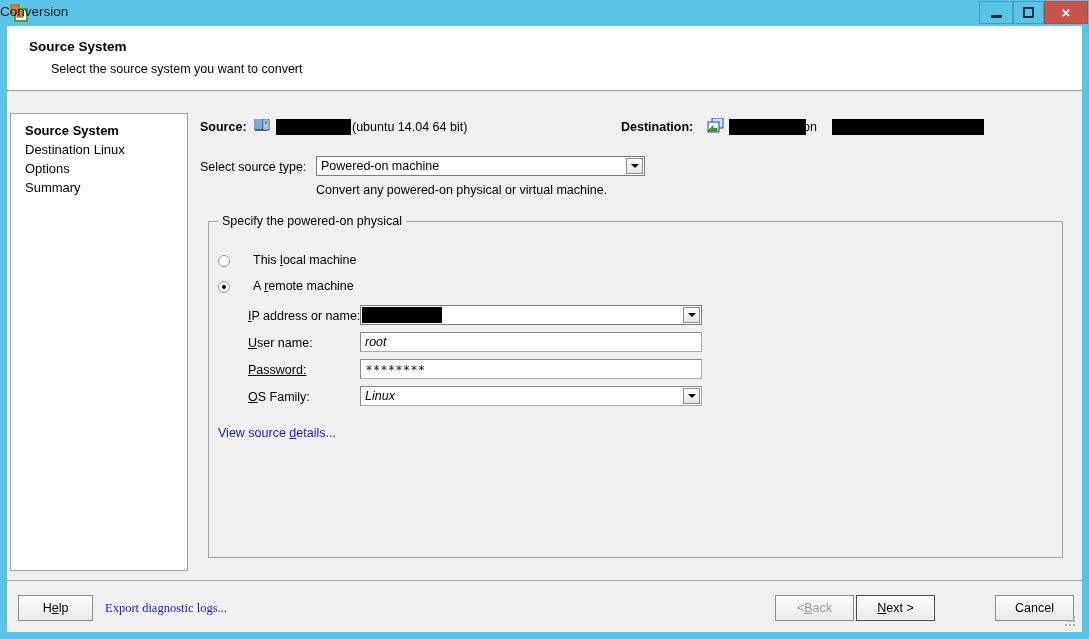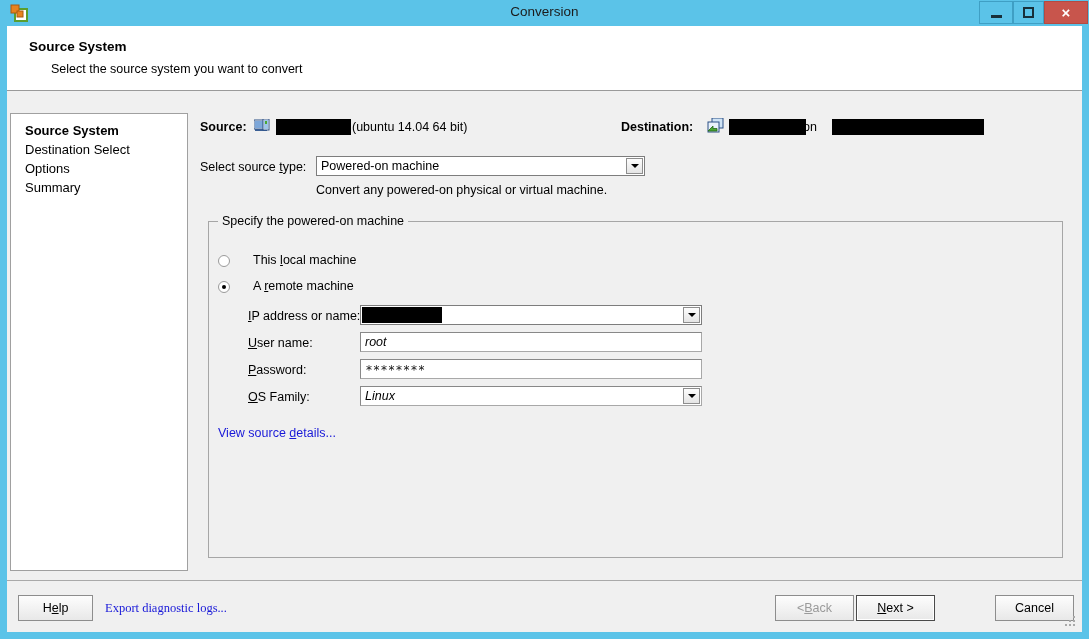--- a/index.html
+++ b/index.html
@@ -37,21 +37,21 @@
   }
   #app-icon {
     position: absolute;
     left: 10px; top: 4px;
     width: 18px; height: 18px;
   }
   #title-text {
     position: absolute;
     left: 0; top: 4px;
     width: 1089px;
-    text-align: center;
+    text-align: left;
     font-size: 13.5px;
     color: #1b1b1b;
     font-family: "Liberation Sans", sans-serif;
   }
   .winbtn {
     position: absolute;
     top: 1px;
     height: 23px;
     border: 1px solid #3f9fc4;
     box-sizing: border-box;
@@ -322,21 +322,21 @@
   .field-redact {
     position: absolute;
     left: 1px; top: 1px;
     width: 80px; height: 16px;
     background: #000;
   }
   #lbl-ip   { top: 196px; }
   #fld-ip   { top: 192px; }
   #lbl-user { top: 223px; }
   #fld-user { top: 219px; }
-  #lbl-pass { top: 250px; }
+  #lbl-pass { top: 250px; text-decoration: underline; }
   #fld-pass { top: 246px; }
   #lbl-os   { top: 277px; }
   #fld-os   { top: 273px; }
 
   #pass-dots {
     position: absolute;
     left: 5px; top: 3px;
     font-size: 12px;
     letter-spacing: 1.5px;
     font-family: "DejaVu Sans", sans-serif;
@@ -435,21 +435,21 @@
 
   <div id="header">
     <div id="header-title">Source System</div>
     <div id="header-sub">Select the source system you want to convert</div>
   </div>
 
   <div id="body-area">
 
     <div id="sidebar">
       <div class="nav-item active" id="nav-0">Source System</div>
-      <div class="nav-item" id="nav-1">Destination Select</div>
+      <div class="nav-item" id="nav-1">Destination Linux</div>
       <div class="nav-item" id="nav-2">Options</div>
       <div class="nav-item" id="nav-3">Summary</div>
     </div>
 
     <div id="rightpanel">
 
       <div id="srcdst">
         <div id="src-label">Source:</div>
         <svg id="src-icon" viewBox="0 0 17 15">
           <rect x="0" y="1" width="12" height="9" fill="#ffffff" stroke="#2a4f84" stroke-width="1"></rect>
@@ -476,21 +476,21 @@
       <div id="srctype-label"><span>Select source </span><span class="acc">t</span><span>ype:</span></div>
       <div id="srctype-hint">Convert any powered-on physical or virtual machine.</div>
       <div id="srctype-combo">
         <div id="srctype-value">Powered-on machine</div>
         <div class="combo-arrow-btn">
           <div class="combo-caret"></div>
         </div>
       </div>
 
       <div id="groupbox"></div>
-      <div id="groupbox-title">Specify the powered-on machine</div>
+      <div id="groupbox-title">Specify the powered-on physical</div>
 
       <div class="radio-row" id="radio-local">
         <div class="radio-mark"></div>
         <div class="radio-label"><span>This </span><span class="acc">l</span><span>ocal machine</span></div>
       </div>
       <div class="radio-row" id="radio-remote">
         <div class="radio-mark checked"></div>
         <div class="radio-label"><span>A </span><span class="acc">r</span><span>emote machine</span></div>
       </div>
 

